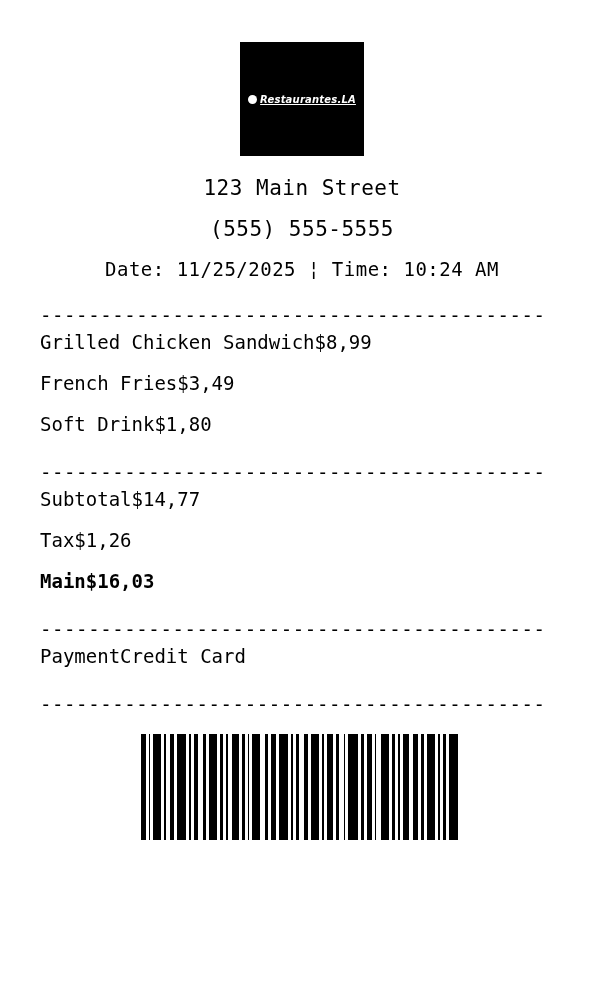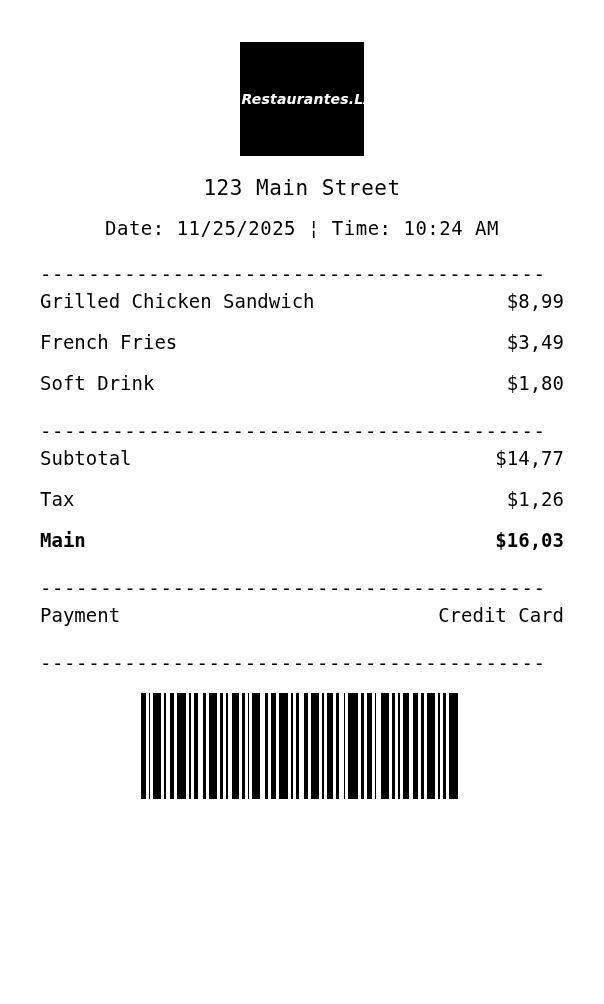--- a/index.html
+++ b/index.html
@@ -45,25 +45,26 @@
     width: 9px;
     height: 9px;
     border-radius: 50%;
     background: #ffffff;
     display: inline-block;
     flex: 0 0 auto;
   }
   .logo-text {
     color: #ffffff;
     font-family: "DejaVu Sans", sans-serif;
-    font-size: 14px;
+    font-size: 10px;
     font-style: italic;
     font-weight: 700;
     letter-spacing: 0.2px;
     white-space: nowrap;
+    text-decoration: underline;
   }
   .center-line {
     text-align: center;
     font-size: 21px;
     line-height: 1.0;
     margin: 0 0 20px 0;
     letter-spacing: 0.5px;
     white-space: nowrap;
   }
   .center-line.small {
@@ -73,21 +74,21 @@
     font-size: 19px;
     line-height: 18px;
     letter-spacing: 0.6px;
     overflow: hidden;
     white-space: nowrap;
     margin: 7px 0 9px 0;
     height: 18px;
   }
   .row {
     display: flex;
-    justify-content: space-between;
+    justify-content: flex-start;
     align-items: baseline;
     font-size: 19px;
     line-height: 1.0;
     margin: 0 0 22px 0;
     white-space: nowrap;
   }
   .row .label { text-align: left; }
   .row .value { text-align: right; }
   .row.bold { font-weight: 700; }
   .barcode-wrap {
@@ -116,20 +117,21 @@
   <div class="logo-wrap">
     <div class="logo-box">
       <div class="logo-inner">
         <span class="logo-dot"></span>
         <span class="logo-text">Restaurantes.LA</span>
       </div>
     </div>
   </div>
 
   <div class="center-line">123 Main Street</div>
+  <div class="center-line">(555) 555-5555</div>
   <div class="center-line small">Date: 11/25/2025 ¦ Time: 10:24 AM</div>
 
   <div class="dashrow">------------------------------------------</div>
 
   <div class="row">
     <span class="label">Grilled Chicken Sandwich</span>
     <span class="value">$8,99</span>
   </div>
   <div class="row">
     <span class="label">French Fries</span>

